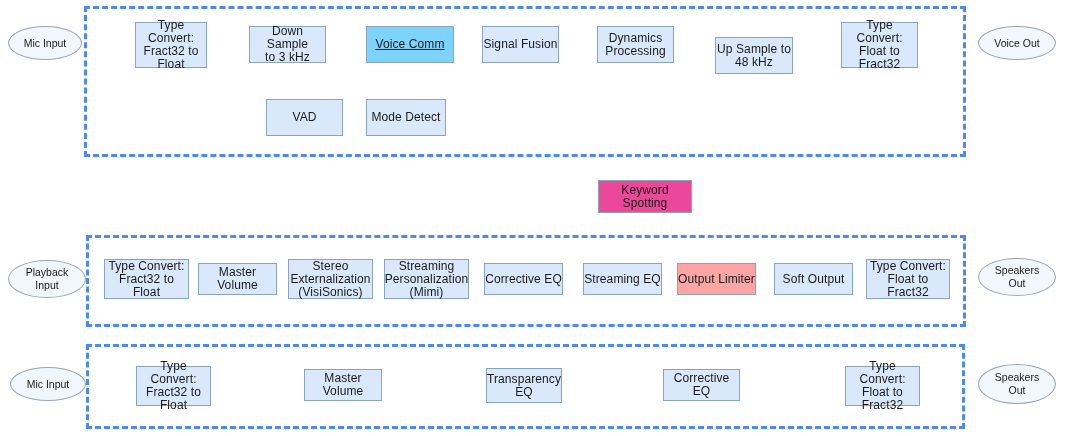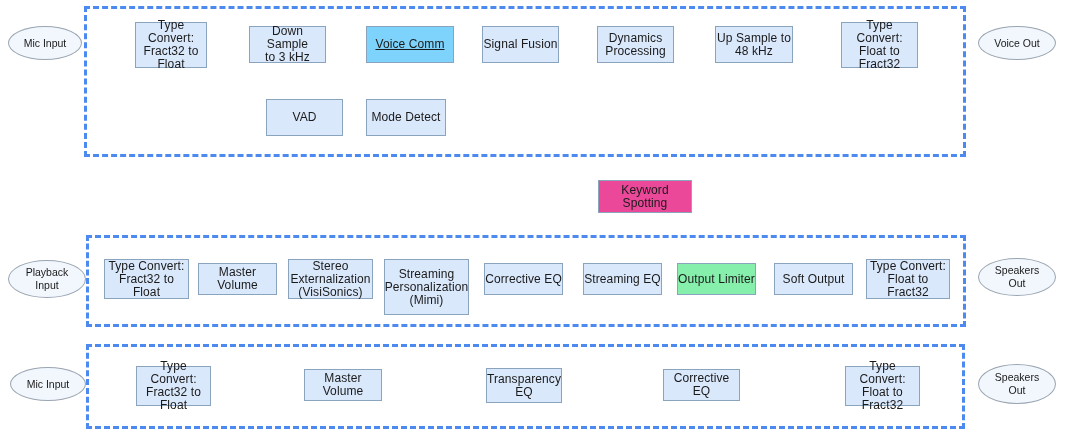--- a/index.html
+++ b/index.html
@@ -67,42 +67,42 @@
   <div id="nodes-layer">
       <div class="node" style="left: 135px; top: 22px; width: 72px; height: 46px; background: rgb(218, 232, 252); border-color: rgb(138, 164, 190); color: rgb(26, 26, 26);">Type Convert:
 Fract32 to
 Float</div>
       <div class="node" style="left: 249px; top: 26px; width: 77px; height: 37px; background: rgb(218, 232, 252); border-color: rgb(138, 164, 190); color: rgb(26, 26, 26);">Down Sample
 to 3 kHz</div>
       <div class="node" style="left: 366px; top: 26px; width: 88px; height: 37px; background: #7dd3fc; border-color: rgb(138, 164, 190); color: rgb(26, 26, 26); text-decoration: underline;">Voice Comm</div>
       <div class="node" style="left: 482px; top: 26px; width: 77px; height: 37px; background: rgb(218, 232, 252); border-color: rgb(138, 164, 190); color: rgb(26, 26, 26);">Signal Fusion</div>
       <div class="node" style="left: 597px; top: 26px; width: 77px; height: 37px; background: rgb(218, 232, 252); border-color: rgb(138, 164, 190); color: rgb(26, 26, 26);">Dynamics
 Processing</div>
-      <div class="node" style="left: 715px; top: 26px; width: 78px; height: 37px; background: rgb(218, 232, 252); border-color: rgb(138, 164, 190); color: rgb(26, 26, 26);">Up Sample to
+      <div class="node" style="left: 715px; top: 37px; width: 78px; height: 37px; background: rgb(218, 232, 252); border-color: rgb(138, 164, 190); color: rgb(26, 26, 26);">Up Sample to
 48 kHz</div>
       <div class="node" style="left: 841px; top: 22px; width: 77px; height: 46px; background: rgb(218, 232, 252); border-color: rgb(138, 164, 190); color: rgb(26, 26, 26);">Type Convert:
 Float to
 Fract32</div>
       <div class="node" style="left: 266px; top: 99px; width: 77px; height: 37px; background: rgb(218, 232, 252); border-color: rgb(138, 164, 190); color: rgb(26, 26, 26);">VAD</div>
       <div class="node" style="left: 366px; top: 99px; width: 80px; height: 37px; background: rgb(218, 232, 252); border-color: rgb(138, 164, 190); color: rgb(26, 26, 26);">Mode Detect</div>
       <div class="node" style="left: 598px; top: 180px; width: 94px; height: 33px; background: #ec4899; border-color: rgb(138, 164, 190); color: rgb(26, 26, 26);">Keyword
 Spotting</div>
       <div class="node" style="left: 104px; top: 259px; width: 85px; height: 40px; background: rgb(218, 232, 252); border-color: rgb(138, 164, 190); color: rgb(26, 26, 26);">Type Convert:
 Fract32 to
 Float</div>
       <div class="node" style="left: 198px; top: 263px; width: 79px; height: 32px; background: rgb(218, 232, 252); border-color: rgb(138, 164, 190); color: rgb(26, 26, 26);">Master Volume</div>
       <div class="node" style="left: 288px; top: 259px; width: 85px; height: 40px; background: rgb(218, 232, 252); border-color: rgb(138, 164, 190); color: rgb(26, 26, 26);">Stereo
 Externalization
 (VisiSonics)</div>
-      <div class="node" style="left: 384px; top: 259px; width: 85px; height: 56px; background: rgb(218, 232, 252); border-color: rgb(138, 164, 190); color: rgb(26, 26, 26);">Streaming
+      <div class="node" style="left: 384px; top: 259px; width: 85px; height: 40px; background: rgb(218, 232, 252); border-color: rgb(138, 164, 190); color: rgb(26, 26, 26);">Streaming
 Personalization
 (Mimi)</div>
       <div class="node" style="left: 484px; top: 263px; width: 79px; height: 32px; background: rgb(218, 232, 252); border-color: rgb(138, 164, 190); color: rgb(26, 26, 26);">Corrective EQ</div>
       <div class="node" style="left: 583px; top: 263px; width: 79px; height: 32px; background: rgb(218, 232, 252); border-color: rgb(138, 164, 190); color: rgb(26, 26, 26);">Streaming EQ</div>
-      <div class="node" style="left: 677px; top: 263px; width: 79px; height: 32px; background: #86efac; border-color: rgb(138, 164, 190); color: rgb(26, 26, 26);">Output Limiter</div>
+      <div class="node" style="left: 677px; top: 263px; width: 79px; height: 32px; background: #fca5a5; border-color: rgb(138, 164, 190); color: rgb(26, 26, 26);">Output Limiter</div>
       <div class="node" style="left: 774px; top: 263px; width: 79px; height: 32px; background: rgb(218, 232, 252); border-color: rgb(138, 164, 190); color: rgb(26, 26, 26);">Soft Output</div>
       <div class="node" style="left: 866px; top: 259px; width: 84px; height: 40px; background: rgb(218, 232, 252); border-color: rgb(138, 164, 190); color: rgb(26, 26, 26);">Type Convert:
 Float to
 Fract32</div>
       <div class="node" style="left: 136px; top: 366px; width: 75px; height: 40px; background: rgb(218, 232, 252); border-color: rgb(138, 164, 190); color: rgb(26, 26, 26);">Type Convert:
 Fract32 to
 Float</div>
       <div class="node" style="left: 304px; top: 369px; width: 78px; height: 32px; background: rgb(218, 232, 252); border-color: rgb(138, 164, 190); color: rgb(26, 26, 26);">Master Volume</div>
       <div class="node" style="left: 486px; top: 368px; width: 76px; height: 35px; background: rgb(218, 232, 252); border-color: rgb(138, 164, 190); color: rgb(26, 26, 26);">Transparency
 EQ</div>

